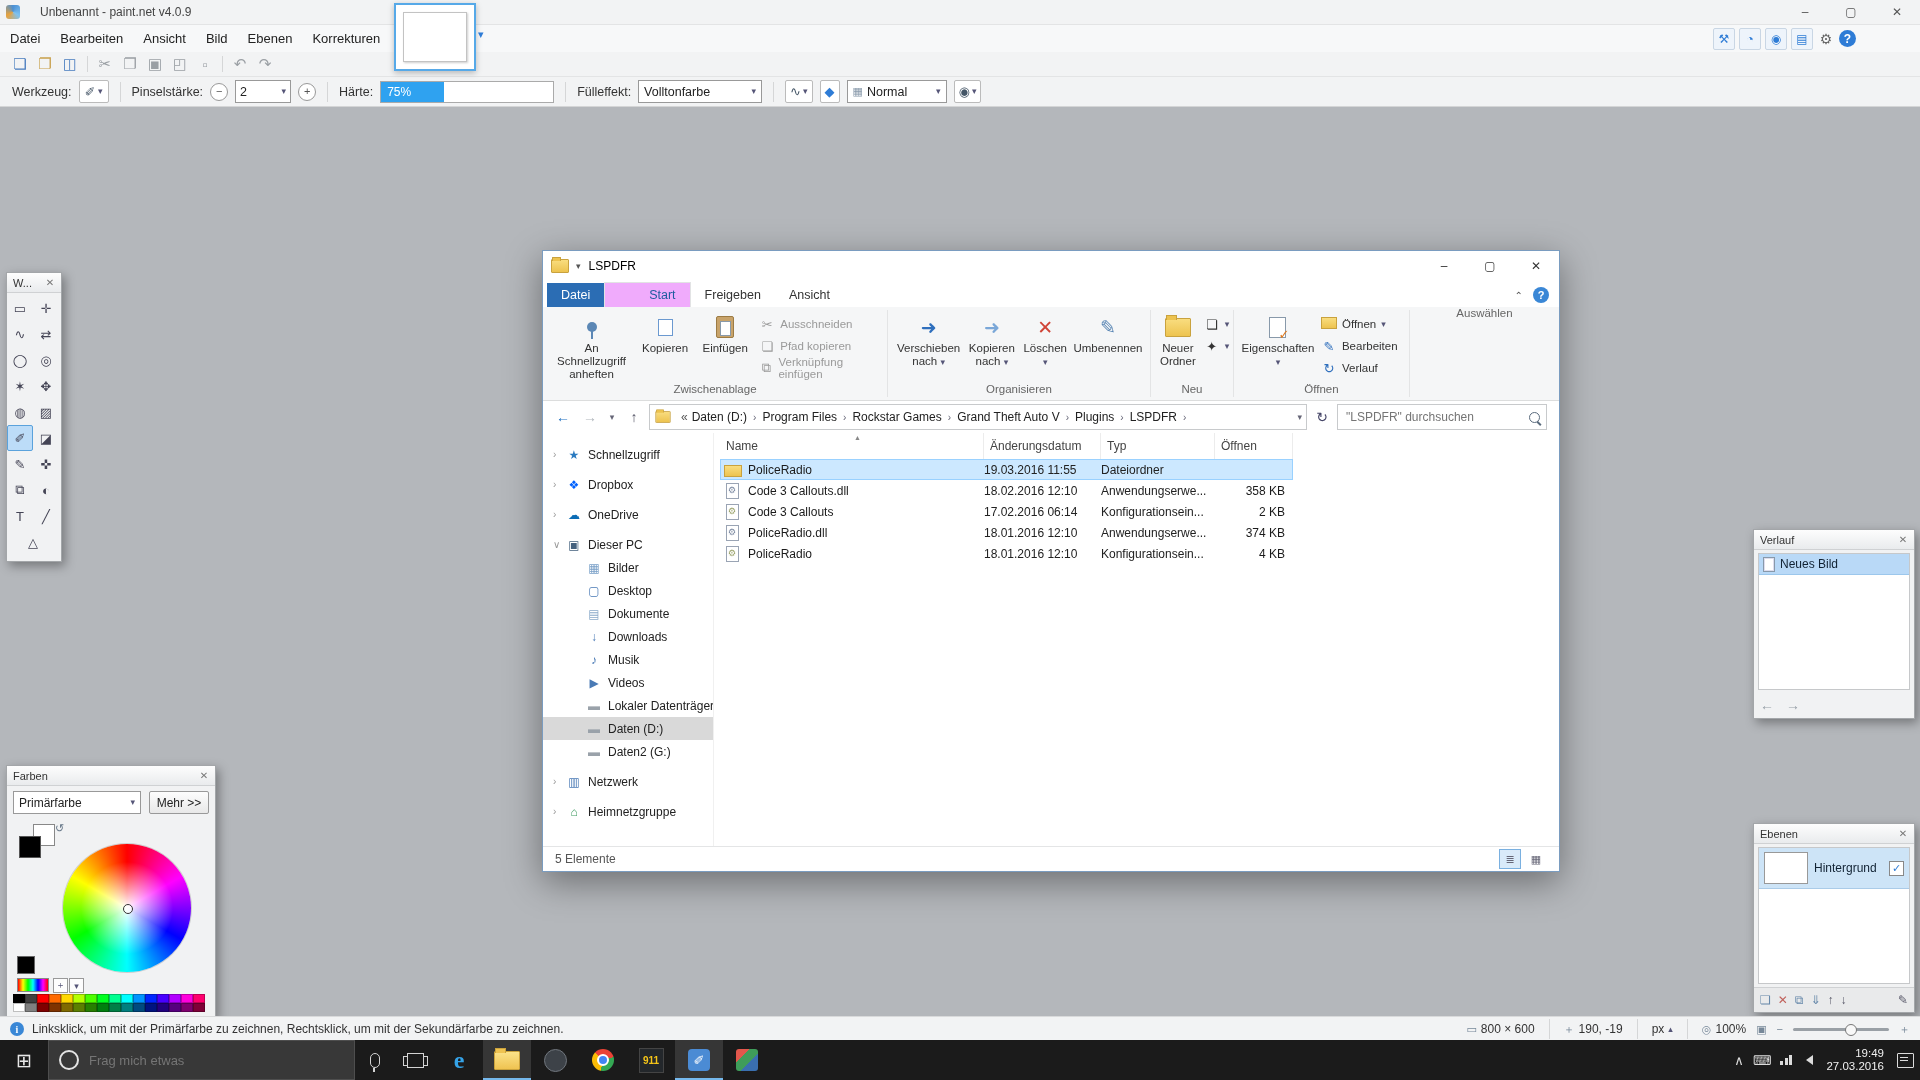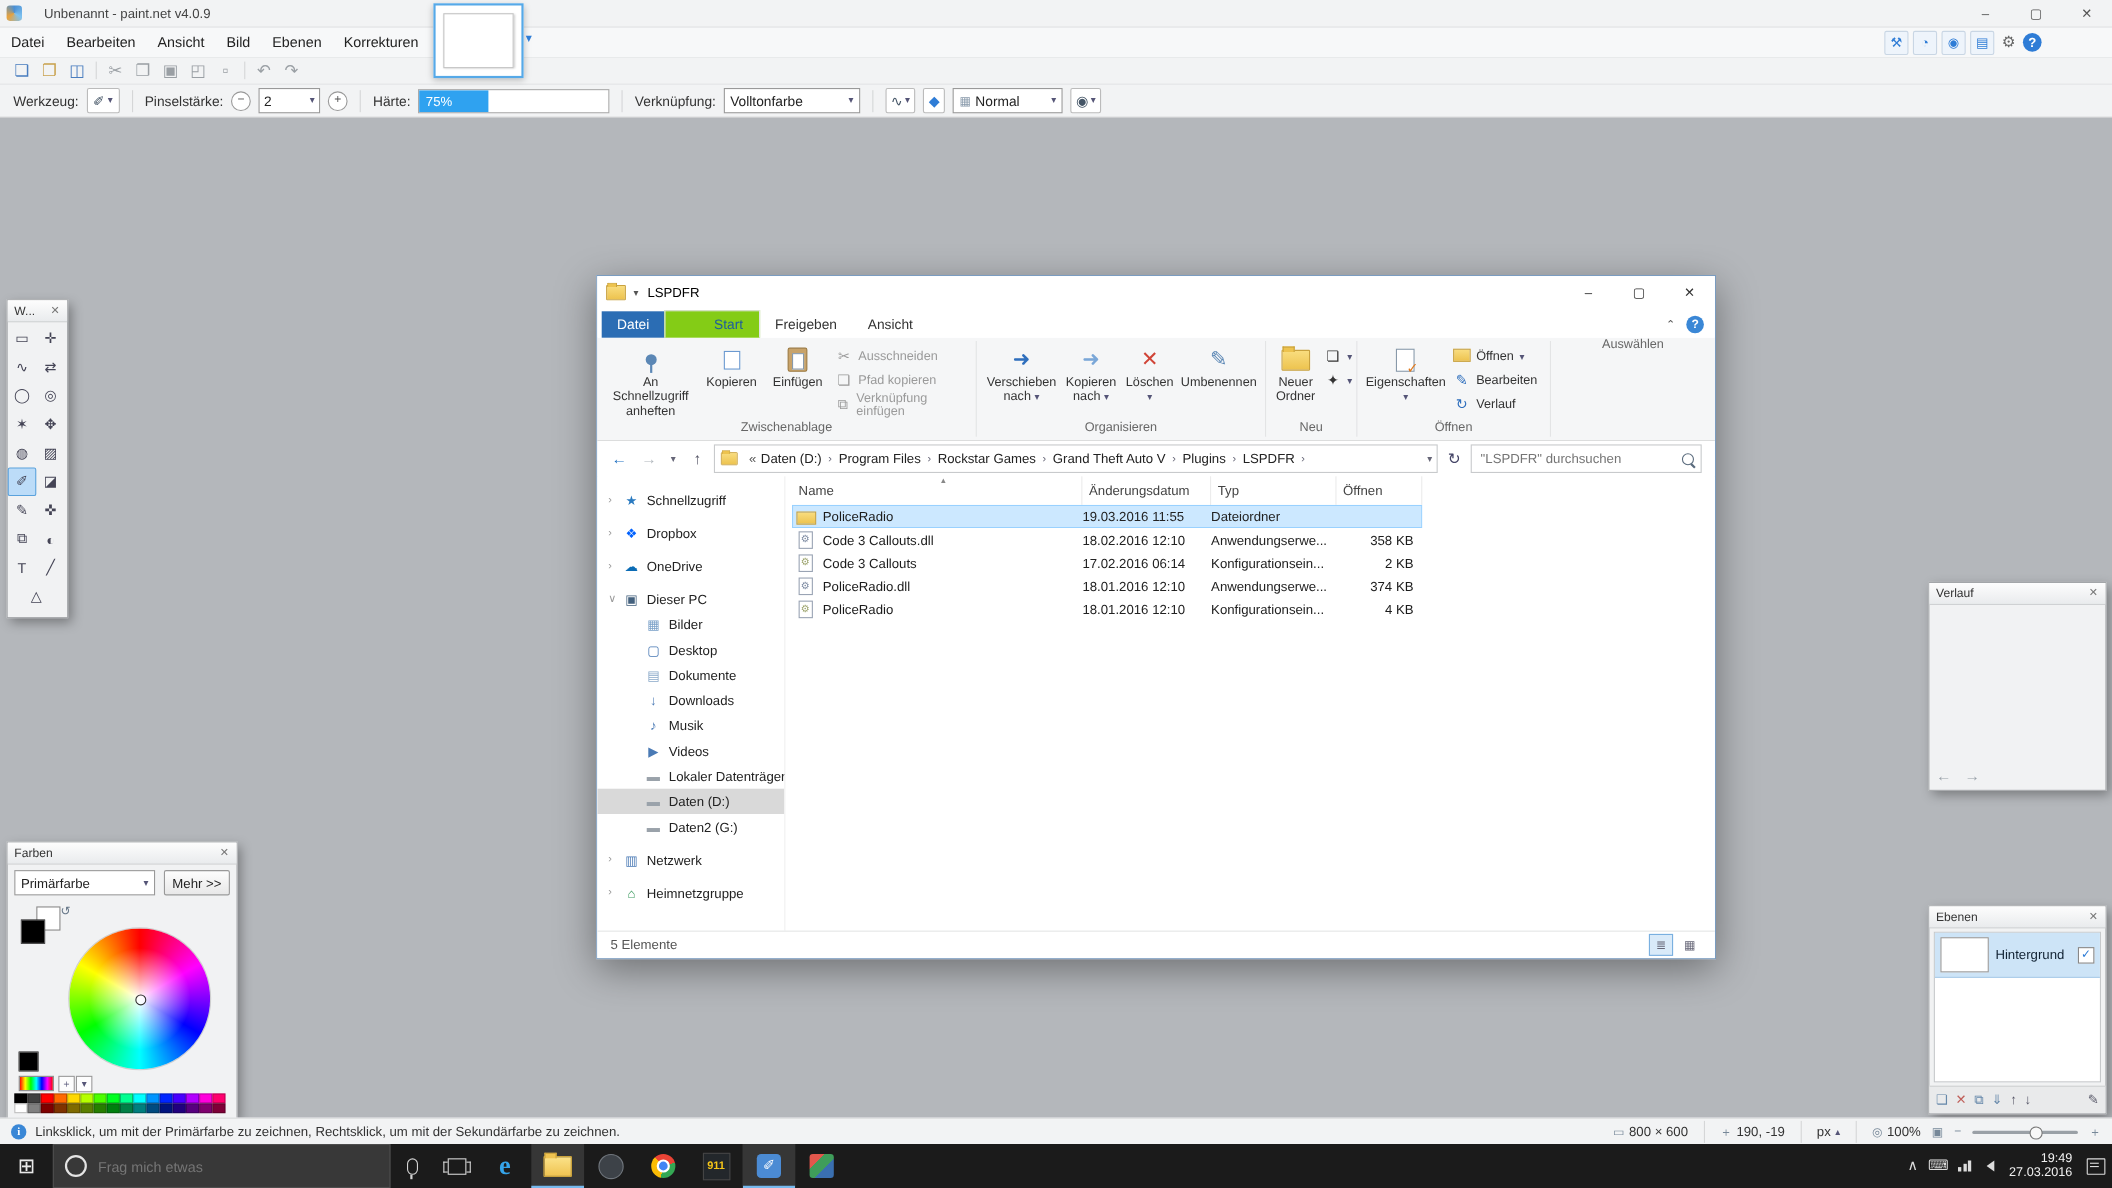--- a/index.html
+++ b/index.html
@@ -97,21 +97,21 @@
   .ex-titlebar{height:30px;display:flex;align-items:center;padding-left:8px;background:#fff;}
   .mini-folder{width:16px;height:12px;background:linear-gradient(#f9dd7f,#edc34f);border:1px solid #c9a23e;border-radius:1px;position:relative;margin-right:5px;}
   .mini-folder::before{content:"";position:absolute;left:0;top:-3px;width:7px;height:3px;background:#edc34f;border:1px solid #c9a23e;border-bottom:none;border-radius:1px 1px 0 0;}
   .qat-caret{font-size:9px;color:#555;margin:0 8px 0 2px;}
   .ex-title{font-size:12px;color:#000;}
   .ex-caption{margin-left:auto;display:flex;height:30px;}
   .ex-caption .capbtn{height:30px;color:#333;}
   .ex-tabs{height:26px;display:flex;align-items:flex-end;padding-left:4px;background:#fff;position:relative;}
   .ex-tab{height:24px;padding:0 14px;display:flex;align-items:center;font-size:12.5px;color:#333;}
   .ex-tab.file{background:#2b6db4;color:#fff;}
-  .ex-tab.selected{background:#84cc16;border:1px solid #e2e3e4;border-bottom:none;color:#1e5c9e;padding-left:44px;}
+  .ex-tab.selected{background:#f0abfc;border:1px solid #e2e3e4;border-bottom:none;color:#1e5c9e;padding-left:44px;}
   .ex-tabs-right{position:absolute;right:10px;bottom:4px;display:flex;gap:10px;align-items:center;}
   .rib-min{color:#555;font-size:10px;}
   .help-circle{width:16px;height:16px;border-radius:50%;background:#3a87d6;color:#fff;font-size:11px;font-weight:bold;display:flex;align-items:center;justify-content:center;}
   .ex-ribbon{height:94px;background:#f5f6f7;border-bottom:1px solid #dcdddd;display:flex;box-sizing:border-box;}
   .rib-group{display:flex;flex-direction:column;height:100%;}
   .rib-items{flex:1;display:flex;align-items:flex-start;padding:5px 6px 0 6px;gap:2px;}
   .rib-glabel{height:17px;text-align:center;font-size:11.5px;color:#666;}
   .rib-sep{width:1px;background:#e3e4e5;margin:3px 0;}
   .rib-big{display:flex;flex-direction:column;align-items:center;text-align:center;font-size:11.5px;line-height:13px;color:#333;padding:2px 3px;width:58px;}
   .rib-big.wide{width:88px;}
@@ -330,21 +330,21 @@
       <span>2</span>
       <span class="caret">▾</span>
     </span>
     <span class="opt-round">+</span>
     <span class="vsep"></span>
     <span class="opt-label">Härte:</span>
     <span class="opt-slider">
       <span class="fill">75%</span>
     </span>
     <span class="vsep"></span>
-    <span class="opt-label">Verknüpfung:</span>
+    <span class="opt-label">Fülleffekt:</span>
     <span class="opt-select" style="width:112px;">
       <span class="grow">Volltonfarbe</span>
       <span class="caret">▾</span>
     </span>
     <span class="vsep"></span>
     <span class="opt-icon-btn">
         <span>∿</span>
         <span class="caret">▾</span>
       </span>
     <span class="opt-icon-btn">
@@ -505,20 +505,27 @@
         <span class="pal" style="background: rgb(127, 0, 110);"></span>
         <span class="pal" style="background: rgb(127, 0, 55);"></span>
       </div>
   </div>
 
   <div class="panel pn-history">
     <div class="panel-tb">
       <span>Verlauf</span>
       <span class="panel-x">✕</span>
     </div>
+    <div class="hist-list">
+
+        <div class="hist-item">
+          <span class="hist-ic"></span>
+          <span>Neues Bild</span>
+        </div>
+      </div>
     <div class="hist-nav">
       <span>←</span>
       <span>→</span>
     </div>
   </div>
 
   <div class="panel pn-layers">
     <div class="panel-tb">
       <span>Ebenen</span>
       <span class="panel-x">✕</span>

